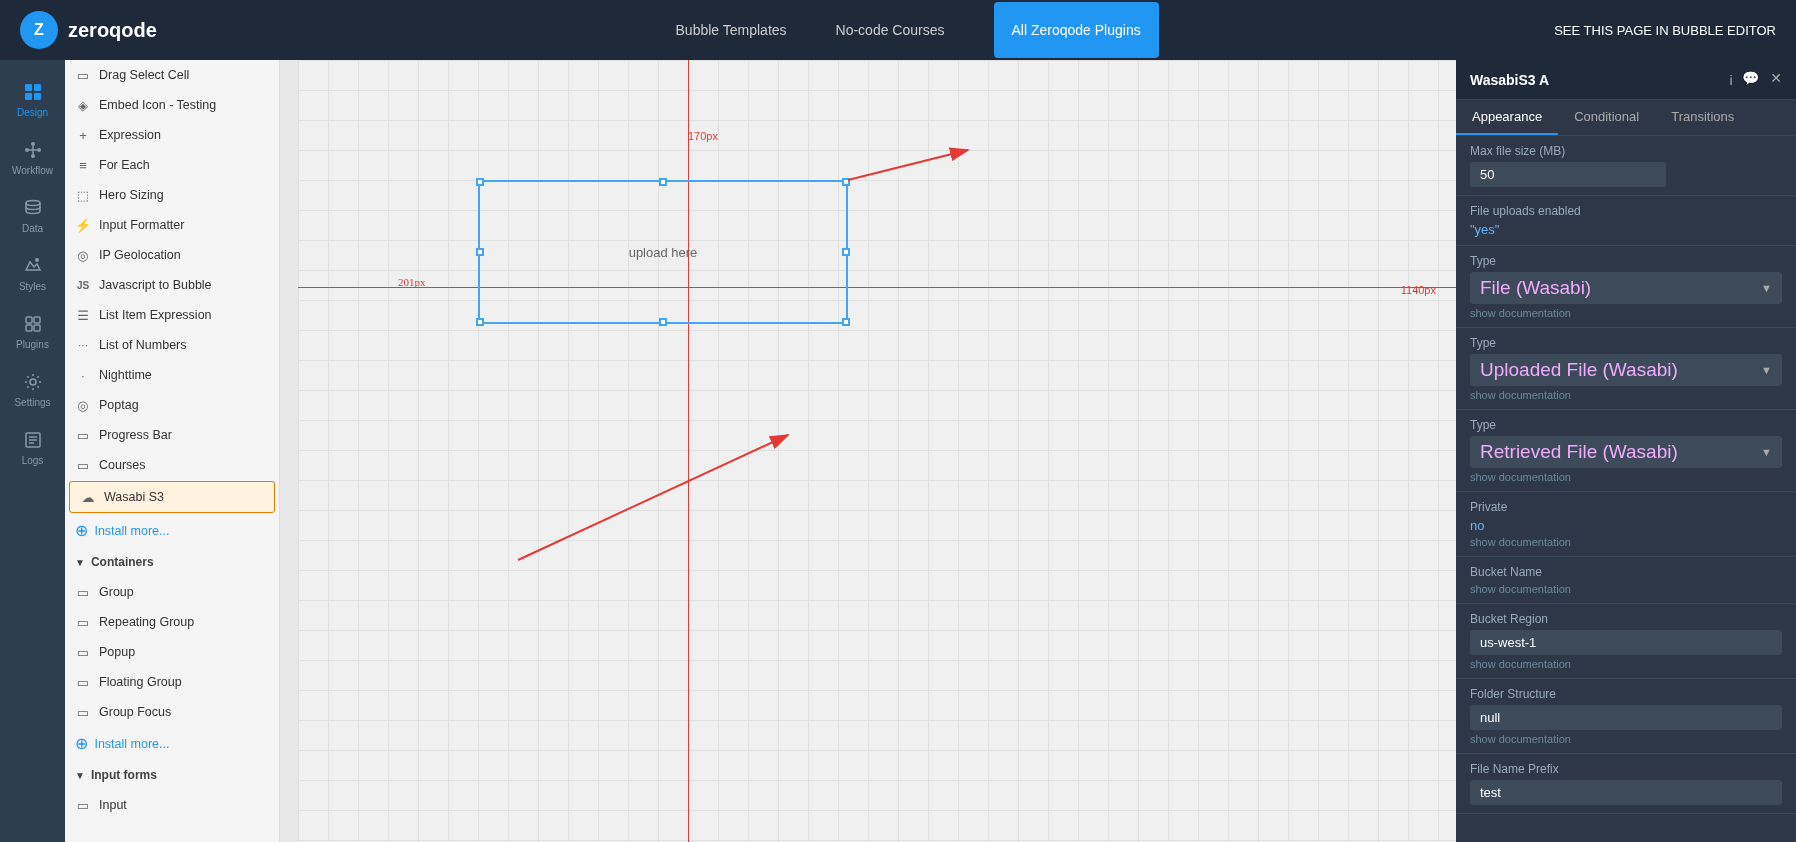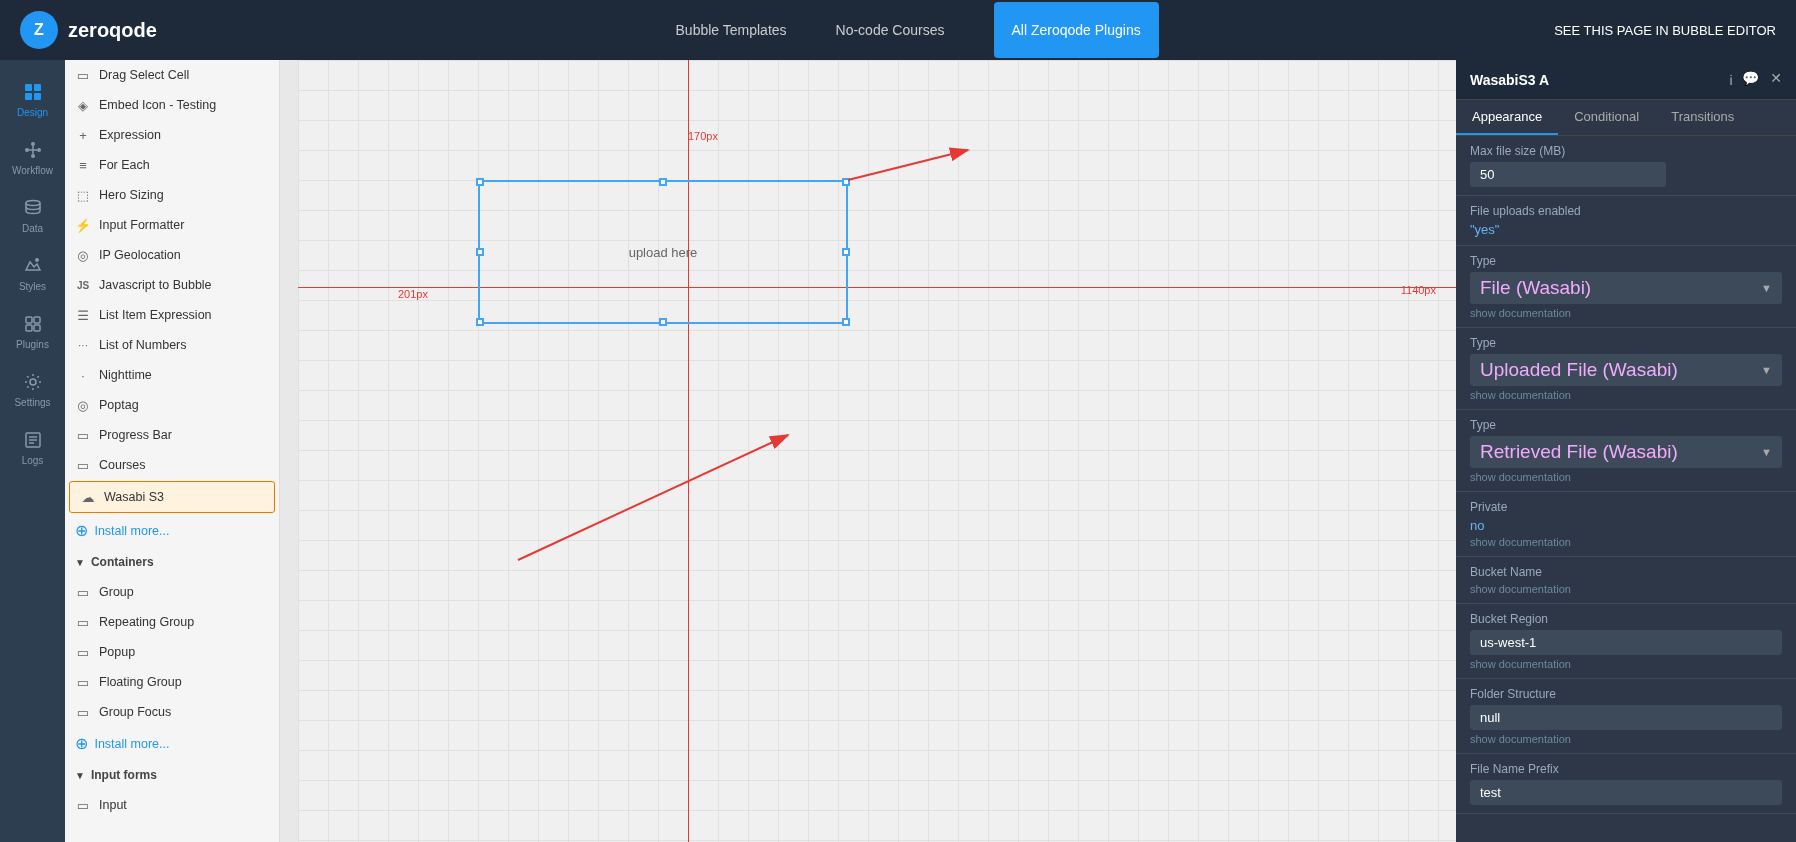--- a/index.html
+++ b/index.html
@@ -304,21 +304,21 @@
 
 <div class="canvas">
   <div class="canvas-inner">
 
     <div class="guide-h" style="top: 227px;"></div>
 
     <div class="guide-v" style="left: 390px;"></div>
 
     <div class="measure-label" style="top: 70px; left: 390px;">170px</div>
 
-    <div class="measure-label" style="top: 228px; left: 100px;">201px</div>
+    <div class="measure-label" style="top: 216px; left: 100px; font-family: Liberation Serif, serif;">201px</div>
 
     <div class="measure-label" style="top: 224px; right: 20px;">1140px</div>
 
     <div class="upload-element">
       <div class="upload-corner tl"></div>
       <div class="upload-corner tc"></div>
       <div class="upload-corner tr"></div>
       <div class="upload-corner ml"></div>
       <div class="upload-corner mr"></div>
       <div class="upload-corner bl"></div>

